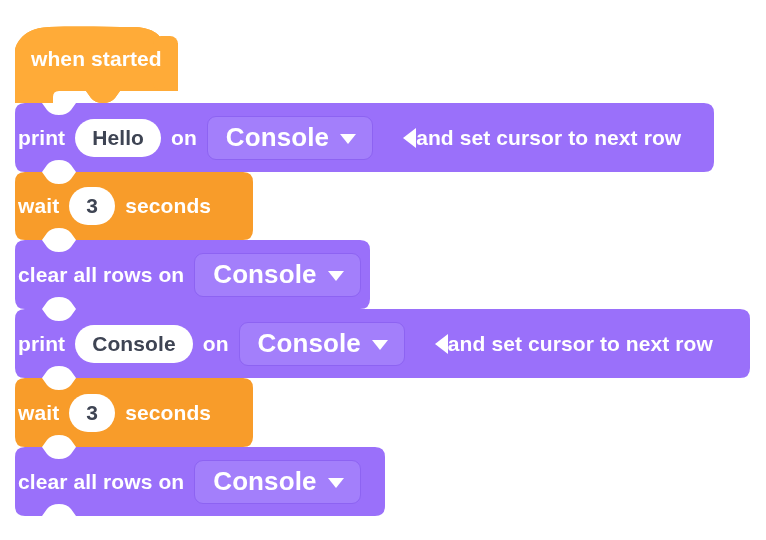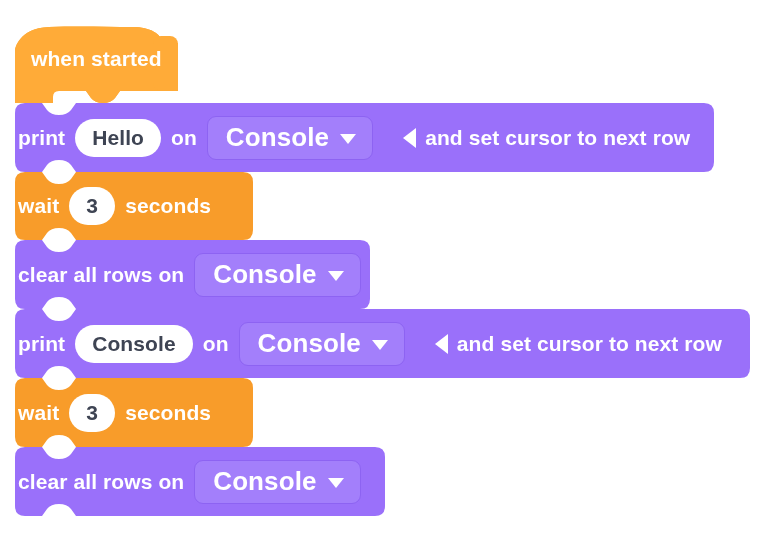--- a/index.html
+++ b/index.html
@@ -100,21 +100,21 @@
     margin-top: 2px;
   }
   .tri-left {
     width: 0; height: 0;
     border-top: 10px solid transparent;
     border-bottom: 10px solid transparent;
     border-right: 13px solid #ffffff;
     display: inline-block;
   }
 
-  .tail { display: inline-flex; align-items: center; gap: 9px; }
+  .tail { display: inline-flex; align-items: center; }
 </style>
 </head>
 <body>
 
 <div id="canvas">
 
   <div class="block" id="blk-hat" style="left:15px; top:14px; width:163px; height:89px;">
     <svg class="shape" width="163" height="89" viewBox="0 0 163 89">
       <path d="M0,36
                C0,36 3,14 34,13

